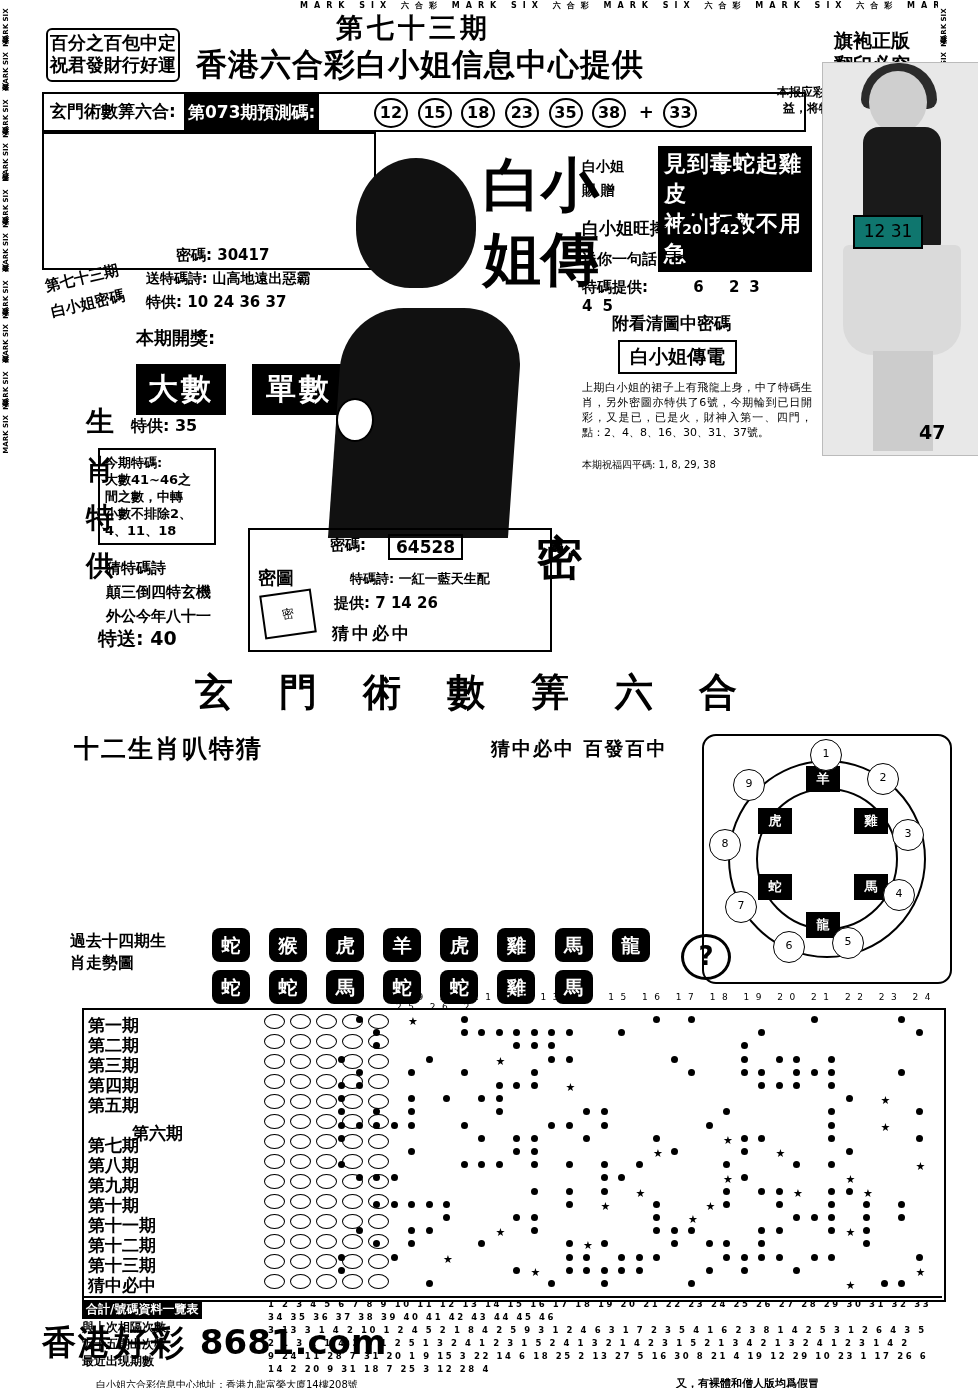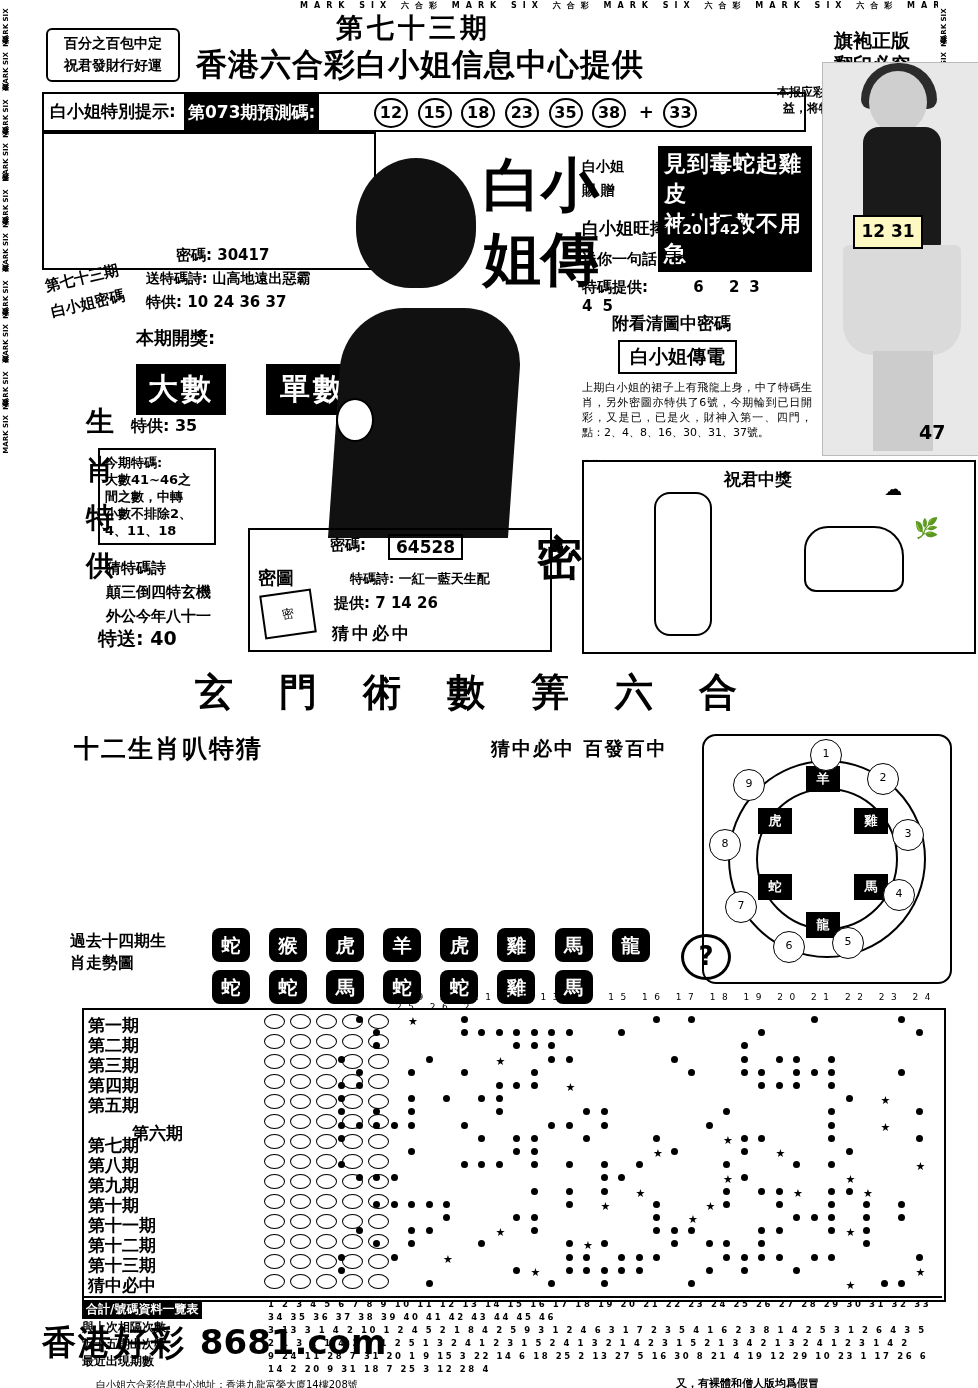--- a/index.html
+++ b/index.html
@@ -9,21 +9,21 @@
   
   .rail{position:absolute;top:0;width:40px;height:1388px;background:#fff;font-size:7px;line-height:9px;letter-spacing:0;color:#000;overflow:hidden;}
   .rail.left{left:0;}
   .rail.right{right:0;}
   .rail .tick{writing-mode:vertical-rl;transform:rotate(180deg);margin:6px 2px;font-weight:bold;}
   .railtop{position:absolute;left:300px;top:0;width:660px;height:14px;font-size:8px;font-weight:bold;letter-spacing:6px;white-space:nowrap;overflow:hidden;}
 
   .frame{position:absolute;left:36px;top:8px;width:906px;height:1370px;}
 
   
-  .hdr-badge{position:absolute;left:10px;top:20px;width:130px;height:48px;border:2px solid #000;border-radius:6px;font-size:14px;font-weight:bold;line-height:22px;text-align:center;padding-top:2px;}
+  .hdr-badge{position:absolute;left:10px;top:20px;width:130px;height:48px;border:2px solid #000;border-radius:6px;font-size:18px;font-weight:bold;line-height:22px;text-align:center;padding-top:2px;}
   .issue{position:absolute;left:300px;top:2px;font-size:27px;font-weight:bold;letter-spacing:4px;}
   .title{position:absolute;left:160px;top:36px;font-size:31px;font-weight:bold;letter-spacing:1px;white-space:nowrap;}
   .hdr-right{position:absolute;right:0px;top:20px;width:140px;font-size:19px;font-weight:bold;line-height:24px;text-align:center;}
 
   .tipbar{position:absolute;left:6px;top:84px;width:760px;height:36px;border:2px solid #000;}
   .tipbar .lbl{position:absolute;left:6px;top:6px;font-size:17px;font-weight:bold;}
   .tipbar .black{position:absolute;left:140px;top:0;height:36px;background:#000;color:#fff;font-size:17px;font-weight:bold;padding:7px 4px 0 4px;box-sizing:border-box;}
   .nums{position:absolute;left:330px;top:4px;font-size:19px;font-weight:bold;}
   .nums span.c{display:inline-block;border:2px solid #000;border-radius:50%;width:30px;height:26px;line-height:25px;text-align:center;margin-right:3px;font-size:16px;}
   .nums .plus{font-size:18px;margin:0 3px;}
@@ -31,21 +31,21 @@
 
   
   .boxA{position:absolute;left:6px;top:124px;width:330px;height:134px;border:2px solid #000;}
   .slant{position:absolute;left:10px;top:246px;width:170px;font-size:15px;font-weight:bold;transform:rotate(-13deg);line-height:26px;}
   .code1{position:absolute;left:140px;top:238px;font-size:15px;font-weight:bold;}
   .poem1{position:absolute;left:110px;top:262px;font-size:14px;font-weight:bold;}
   .tk1{position:absolute;left:110px;top:285px;font-size:15px;font-weight:bold;}
   .open1{position:absolute;left:100px;top:318px;font-size:18px;font-weight:bold;}
   .bigblk{position:absolute;top:356px;background:#000;color:#fff;font-size:30px;font-weight:bold;padding:5px 12px;letter-spacing:3px;}
   .bigblk.a{left:100px;}
-  .bigblk.b{left:230px;padding-left:14px;}
+  .bigblk.b{left:216px;padding-left:14px;}
   .tk35{position:absolute;left:95px;top:408px;font-size:16px;font-weight:bold;}
   .shengxiao{position:absolute;left:44px;top:390px;width:40px;font-size:28px;font-weight:bold;line-height:48px;text-align:center;}
   .infobox{position:absolute;left:62px;top:440px;width:118px;border:2px solid #000;font-size:13px;line-height:17px;padding:4px 5px;box-sizing:border-box;font-weight:bold;}
   .poembox{position:absolute;left:70px;top:548px;width:150px;font-size:15px;font-weight:bold;line-height:24px;}
   .tsong{position:absolute;left:62px;top:618px;font-size:19px;font-weight:bold;}
 
   
   .calli{position:absolute;left:440px;top:140px;width:130px;font-size:58px;font-weight:bold;line-height:74px;text-align:center;}
   .calli2{position:absolute;left:500px;top:520px;font-size:46px;font-weight:bold;}
   .xunma{position:absolute;left:510px;top:515px;font-size:14px;font-weight:bold;line-height:18px;}
@@ -77,21 +77,21 @@
   .rpara{position:absolute;left:0px;top:248px;width:230px;font-size:11px;line-height:15px;text-align:justify;}
   .rfoot{position:absolute;left:0px;top:326px;font-size:10px;}
 
   
   .photo{position:absolute;left:786px;top:54px;width:160px;height:392px;background:#e8e8e8;border:1px solid #bbb;overflow:hidden;}
   .ph-head{position:absolute;left:46px;top:8px;width:58px;height:62px;border-radius:50%;background:#cfcfcf;}
   .ph-hair{position:absolute;left:38px;top:0px;width:76px;height:46px;border-radius:40px 40px 10px 10px;background:#2b2b2b;}
   .ph-body{position:absolute;left:40px;top:64px;width:78px;height:120px;background:#1a1a1a;border-radius:16px 16px 4px 4px;}
   .ph-skirt{position:absolute;left:20px;top:182px;width:118px;height:110px;background:#dadada;border-radius:6px 6px 30px 30px;}
   .ph-legs{position:absolute;left:50px;top:288px;width:60px;height:100px;background:#cccccc;}
-  .numplate{position:absolute;left:30px;top:152px;width:66px;height:30px;background:#fef9c3;border:2px solid #000;font-size:17px;font-weight:bold;text-align:center;line-height:28px;}
+  .numplate{position:absolute;left:30px;top:152px;width:66px;height:30px;background:#0f766e;border:2px solid #000;font-size:17px;font-weight:normal;text-align:center;line-height:28px;}
   .num47{position:absolute;left:96px;top:358px;font-size:19px;font-weight:bold;}
 
   
   .cartoon{position:absolute;left:546px;top:452px;width:390px;height:190px;border:2px solid #000;background:#fff;}
   .cartoon .cap{position:absolute;left:140px;top:6px;font-size:17px;font-weight:bold;}
   .cartoon .person{position:absolute;left:70px;top:30px;width:54px;height:140px;border:2px solid #000;border-radius:16px;}
   .cartoon .deer{position:absolute;left:220px;top:64px;width:96px;height:62px;border:2px solid #000;border-radius:24px 30px 12px 12px;}
   .cartoon .grass{position:absolute;left:330px;top:54px;font-size:20px;}
   .cartoon .cloud{position:absolute;left:300px;top:16px;font-size:18px;}
 
@@ -168,21 +168,21 @@
       <div>祝君發財行好運</div>
     </div>
     <div class="issue">第七十三期</div>
     <div class="title">香港六合彩白小姐信息中心提供</div>
     <div class="hdr-right">
       <div>旗袍正版</div>
       <div>翻印必究</div>
     </div>
 
     <div class="tipbar">
-      <div class="lbl">白小姐特別提示:</div>
+      <div class="lbl">玄門術數筭六合:</div>
       <div class="black">第073期預測碼:</div>
       <div class="nums">
         <span class="c">12</span>
         <span class="c">15</span>
         <span class="c">18</span>
         <span class="c">23</span>
         <span class="c">35</span>
         <span class="c">38</span>
         <span class="plus">+</span>
         <span class="c">33</span>
@@ -284,27 +284,20 @@
     <div class="photo">
       <div class="ph-hair"></div>
       <div class="ph-head"></div>
       <div class="ph-body"></div>
       <div class="ph-skirt"></div>
       <div class="ph-legs"></div>
       <div class="numplate">12 31</div>
       <div class="num47">47</div>
     </div>
 
-    <div class="cartoon">
-      <div class="cap">祝君中獎</div>
-      <div class="person"></div>
-      <div class="deer"></div>
-      <div class="grass">🌿</div>
-      <div class="cloud">☁</div>
-    </div>
 
     <div class="banner">玄門術數筭六合</div>
 
     <div class="sec2-title">十二生肖叭特猜</div>
     <div class="sec2-sub">猜中必中  百發百中</div>
 
     <div class="bagua">
       <div class="outer"></div>
       <div class="ring"></div>
       <div class="ring2"></div>

